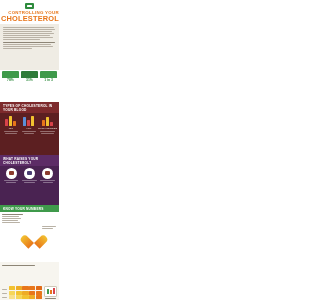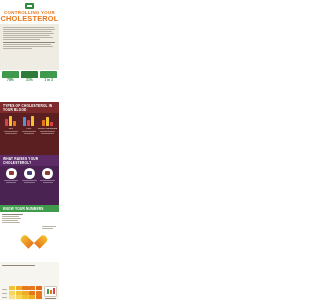--- a/index.html
+++ b/index.html
@@ -12,21 +12,21 @@
   .row{display:flex;}
   .col{flex:1;}
   .blur{color:transparent;}
 
   
   .ln{height:1px;background:#b9b2a6;margin:1px 0;border-radius:.5px;}
   .ln.d{background:#8d8576;}
   .ln.w2{background:rgba(255,255,255,.35);}
 
   
-  .hdr{background:#ffffff;padding:2px 0 1px;text-align:center;}
+  .hdr{background:#ffffff;padding:2px 0 1px;text-align:right;}
   .logo{width:9px;height:6px;margin:1px auto 1px;background:#2e8b3d;border-radius:1px;position:relative;}
   .logo:after{content:"";position:absolute;left:2px;top:2px;width:5px;height:2px;background:#fff;border-radius:.5px;}
   .h1{font-size:4.4px;line-height:5px;color:#e8761a;font-weight:bold;letter-spacing:.3px;}
   .h2{font-size:7.4px;line-height:8px;color:#e8761a;font-weight:bold;letter-spacing:.2px;}
 
   
   .intro{background:#efece4;padding:2px 3px;}
 
   
   .stats{background:#ffffff;padding:1px 1px 2px;}

